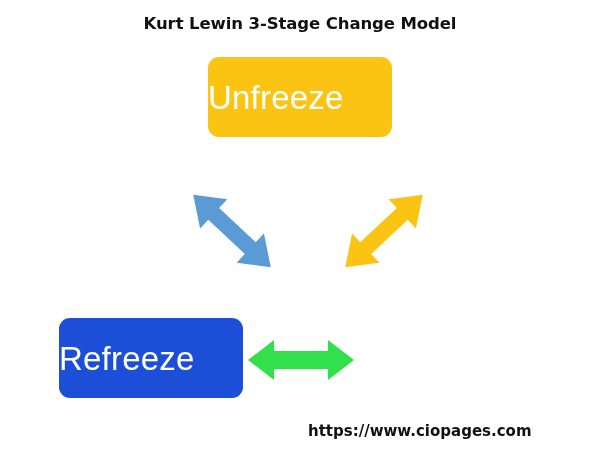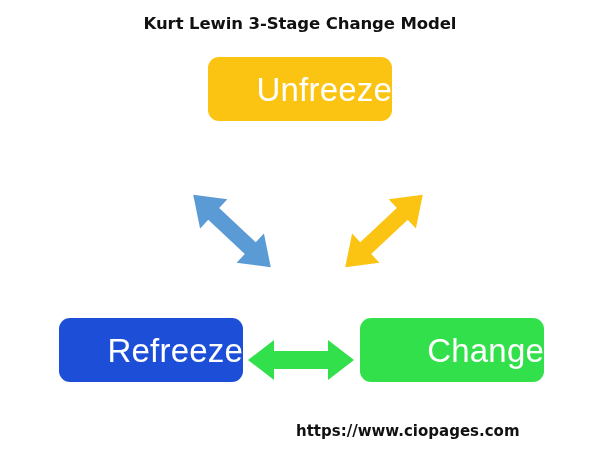--- a/index.html
+++ b/index.html
@@ -28,27 +28,26 @@
     font-weight: bold;
     color: #111111;
     letter-spacing: -0.1px;
     white-space: nowrap;
   }
 
   
   .stage-box {
     position: absolute;
     width: 184px;
-    height: 64px;
+    height: 80px;
     border-radius: 11px;
     display: flex;
     align-items: center;
-    justify-content: flex-end;
+    justify-content: flex-start;
     box-sizing: border-box;
-    padding-left: 32px;
   }
   .stage-label {
     font-family: "Liberation Sans", sans-serif;
     font-size: 33px;
     font-weight: 400;
     color: #ffffff;
     line-height: 1;
     letter-spacing: 0.2px;
     white-space: nowrap;
   }
@@ -74,21 +73,21 @@
     position: absolute;
     overflow: visible;
   }
   #arrow-left-svg  { left: 178px; top: 172px; width: 108px; height: 118px; }
   #arrow-right-svg { left: 330px; top: 172px; width: 108px; height: 118px; }
   #arrow-bottom-svg{ left: 246px; top: 334px; width: 110px; height: 52px; }
 
   
   .footer-url {
     position: absolute;
-    left: 296px;
+    left: 308px;
     top: 422px;
     width: 250px;
     text-align: left;
     font-family: "DejaVu Sans", sans-serif;
     font-size: 15px;
     font-weight: bold;
     color: #111111;
     white-space: nowrap;
   }
 </style>
@@ -116,19 +115,16 @@
   </svg>
 
   <div id="box-unfreeze" class="stage-box">
     <span class="stage-label">Unfreeze</span>
   </div>
 
   <div id="box-refreeze" class="stage-box">
     <span class="stage-label">Refreeze</span>
   </div>
 
-  <div id="box-change" class="stage-box">
-    <span class="stage-label">Change</span>
-  </div>
 
   <div class="footer-url">https://www.ciopages.com</div>
 
 </div>
 
 </body></html>

